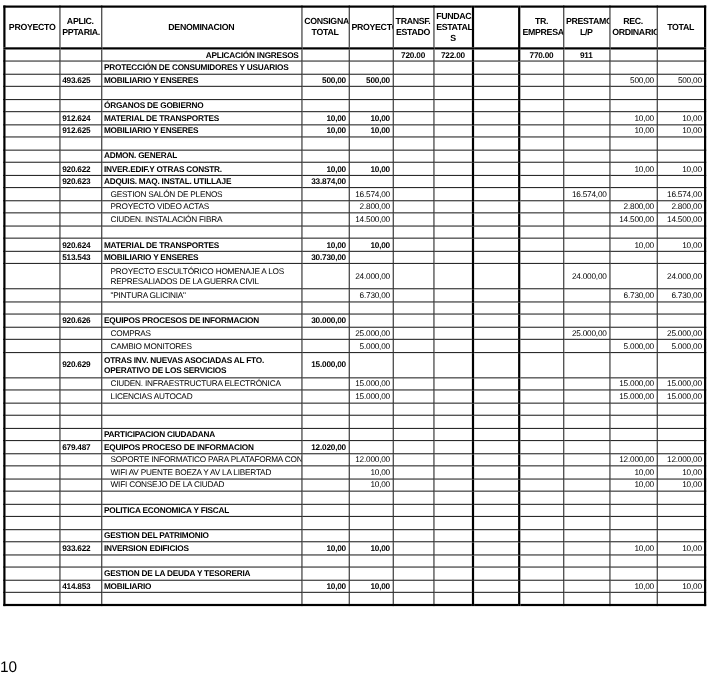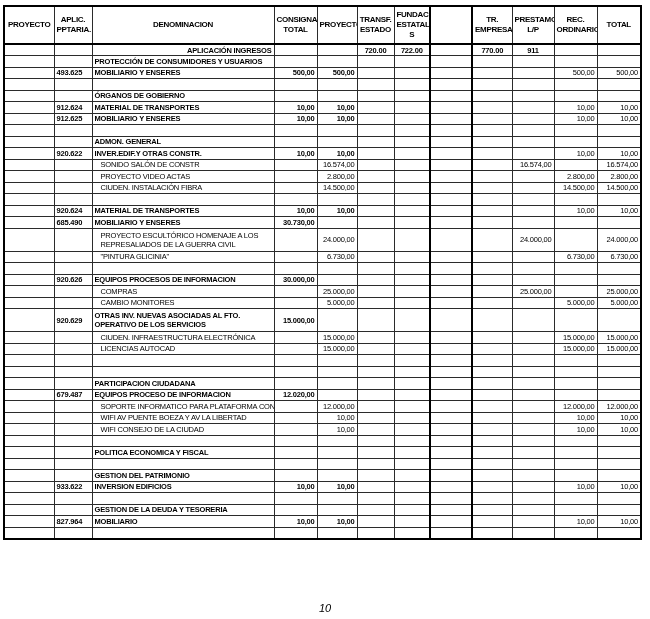--- a/index.html
+++ b/index.html
@@ -15,22 +15,22 @@
   tbody tr{height:11.5px;margin-top:20px;}
   tbody tr.tall{height:23px;}
   td.num{text-align:right;}
   td.ctr{text-align:center;}
   td.right{text-align:right;}
   td.b{font-weight:bold;}
   td.code{font-weight:bold;}
   td.indent{padding-left:8px;}
   td.wrap{white-space:normal;}
   .jcyl{border-left-width:2px;border-right-width:2px;border-left-color:#000;border-right-color:#000;padding-left:40px;}
-  .footer{position:absolute;left:0;bottom:10px;width:100%;text-align:center;
-          font-size:11px;color:#000;font-style:italic;}
+  .footer{position:absolute;left:0;bottom:10px;width:100%;text-align:left;
+          font-size:14px;color:#000;}
 </style>
 </head>
 <body>
 
 <div class="page">
   <table class="budget">
     <colgroup>
       <col style="width:50px">
         <col style="width:38px">
         <col style="width:182px">
@@ -204,22 +204,36 @@
           <td class="num"></td>
           <td class="num"></td>
           <td class="jcyl num"></td>
           <td class="num"></td>
           <td class="num"></td>
           <td class="num">10,00</td>
           <td class="num">10,00</td>
         </tr>
         <tr>
           <td></td>
-          <td class="code"></td>
-          <td class="indent">SONIDO SALÓN DE CONSTR</td>
+          <td class="code">920.623</td>
+          <td class="b">ADQUIS. MAQ. INSTAL. UTILLAJE</td>
+          <td class="num b">33.874,00</td>
+          <td class="num b"></td>
+          <td class="num"></td>
+          <td class="num"></td>
+          <td class="jcyl num"></td>
+          <td class="num"></td>
+          <td class="num"></td>
+          <td class="num"></td>
+          <td class="num"></td>
+        </tr>
+        <tr>
+          <td></td>
+          <td class="code"></td>
+          <td class="indent">GESTION SALÓN DE PLENOS</td>
           <td class="num"></td>
           <td class="num">16.574,00</td>
           <td class="num"></td>
           <td class="num"></td>
           <td class="jcyl num"></td>
           <td class="num"></td>
           <td class="num">16.574,00</td>
           <td class="num"></td>
           <td class="num">16.574,00</td>
         </tr>
@@ -274,21 +288,21 @@
           <td class="num"></td>
           <td class="num"></td>
           <td class="jcyl num"></td>
           <td class="num"></td>
           <td class="num"></td>
           <td class="num">10,00</td>
           <td class="num">10,00</td>
         </tr>
         <tr>
           <td></td>
-          <td class="code">685.490</td>
+          <td class="code">513.543</td>
           <td class="b">MOBILIARIO Y ENSERES</td>
           <td class="num b">30.730,00</td>
           <td class="num b"></td>
           <td class="num"></td>
           <td class="num"></td>
           <td class="jcyl num"></td>
           <td class="num"></td>
           <td class="num"></td>
           <td class="num"></td>
           <td class="num"></td>
@@ -610,21 +624,21 @@
           <td class="num"></td>
           <td class="num"></td>
           <td class="jcyl num"></td>
           <td class="num"></td>
           <td class="num"></td>
           <td class="num"></td>
           <td class="num"></td>
         </tr>
         <tr>
           <td></td>
-          <td class="code">827.964</td>
+          <td class="code">414.853</td>
           <td class="b">MOBILIARIO</td>
           <td class="num b">10,00</td>
           <td class="num b">10,00</td>
           <td class="num"></td>
           <td class="num"></td>
           <td class="jcyl num"></td>
           <td class="num"></td>
           <td class="num"></td>
           <td class="num">10,00</td>
           <td class="num">10,00</td>

